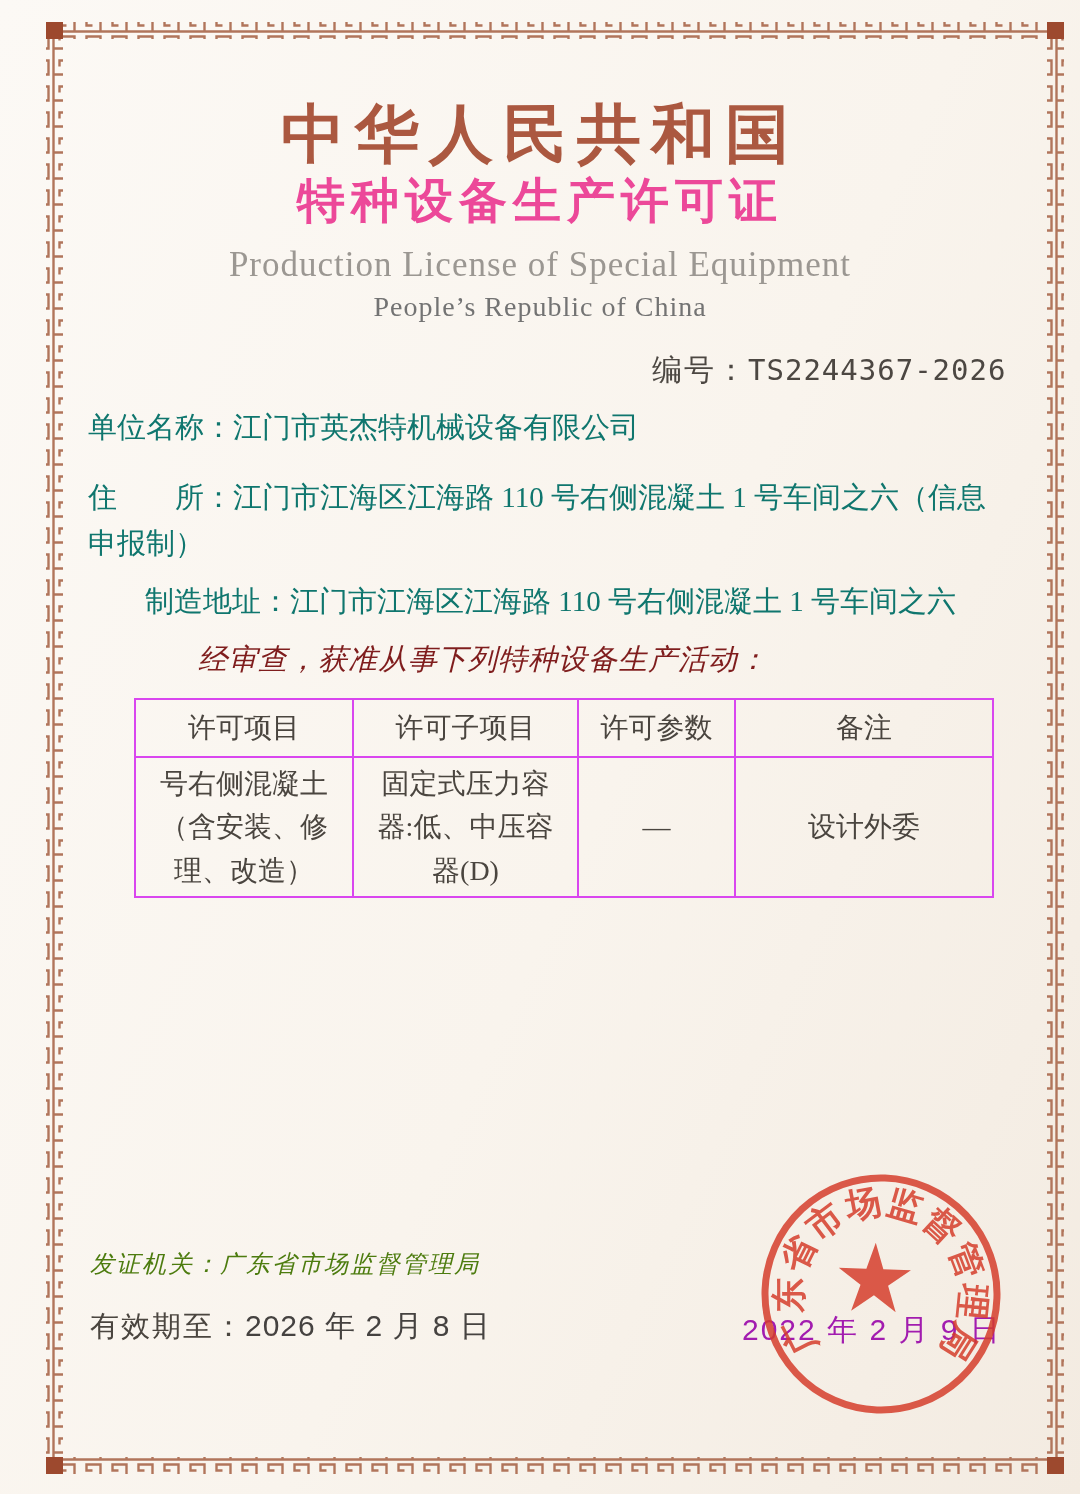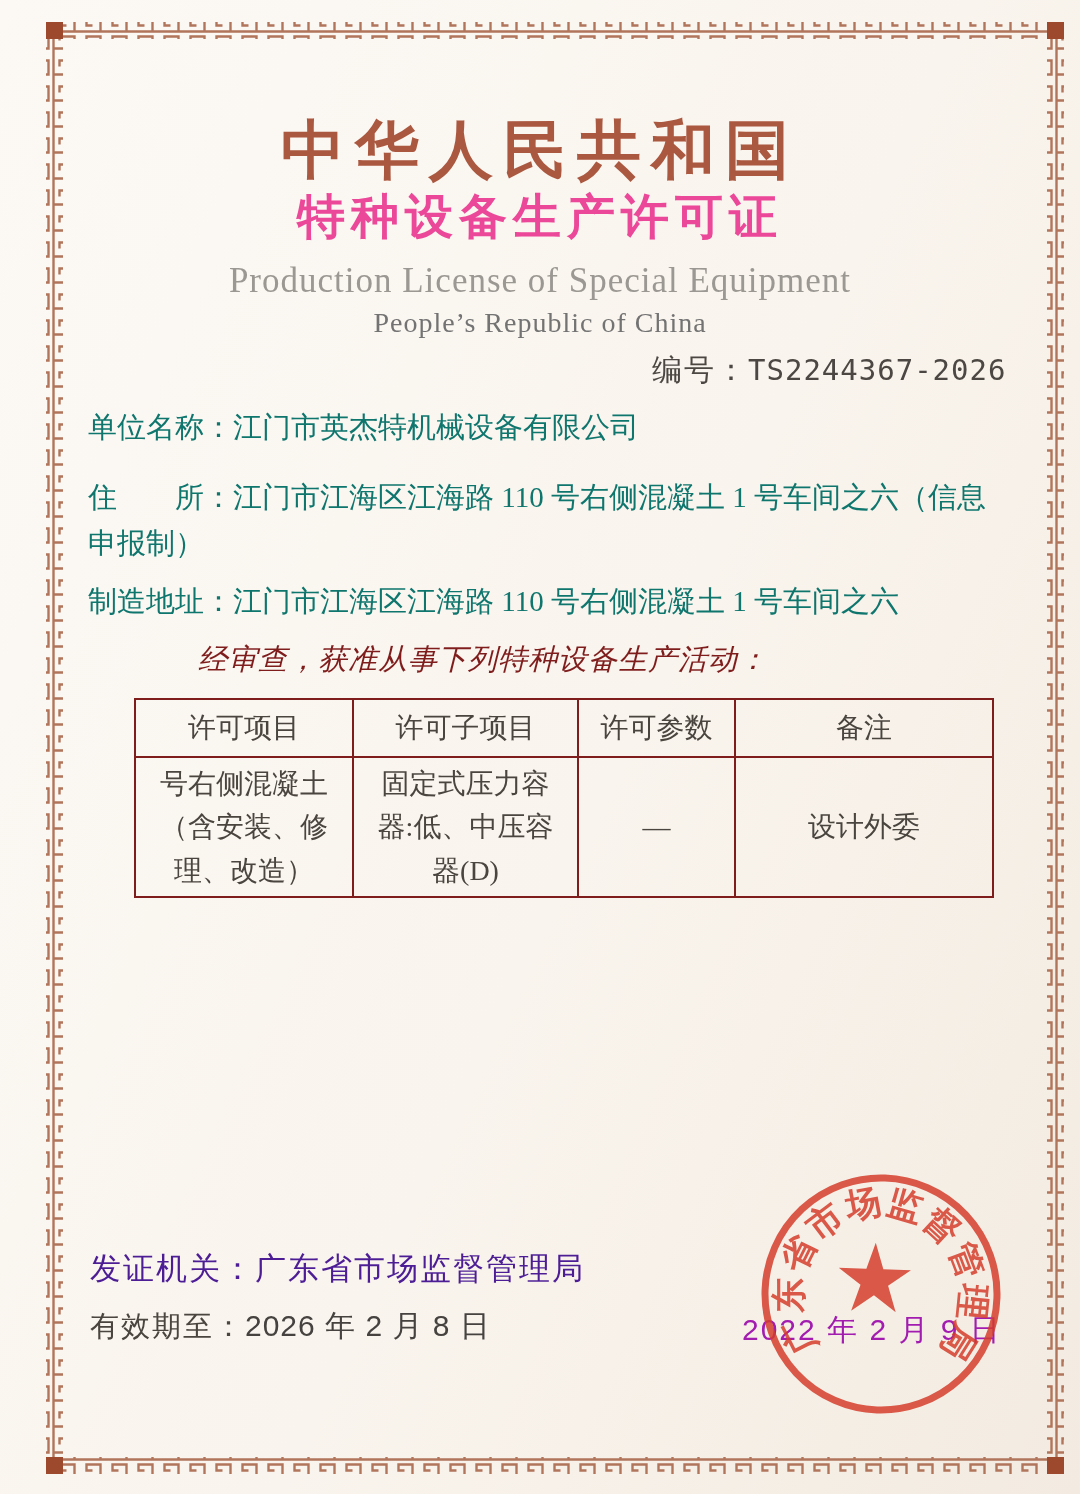--- a/index.html
+++ b/index.html
@@ -4,42 +4,42 @@
 <style>
   html,body{margin:0;padding:0;}
   body{
     width:1080px;height:1494px;position:relative;overflow:hidden;
     background:linear-gradient(115deg,#fcf9f5 0%,#f9f4ed 55%,#f3ebe1 100%);
     font-family:"Liberation Serif","DejaVu Serif",serif;
     color:#46413b;
   }
   .abs{position:absolute;}
   .frame-svg{position:absolute;left:0;top:0;pointer-events:none;}
-  .title-wrap{left:47px;right:47px;text-align:center;margin-top:16px;}
+  .title-wrap{left:47px;right:47px;text-align:center;}
   .t-cn1{top:103px;font-size:64px;font-weight:bold;letter-spacing:10px;color:#ab5840;line-height:1;}
   .t-cn2{top:177px;font-size:48px;font-weight:bold;letter-spacing:6px;color:#ec4899;line-height:1;}
   .t-en1{top:247px;font-size:35px;color:#9b9792;letter-spacing:1px;line-height:1;}
   .t-en2{top:293px;font-size:28px;color:#737373;letter-spacing:1px;line-height:1;}
   .license-no{top:350px;left:652px;font-size:30px;letter-spacing:2px;color:#4c4742;}
   .license-no .val{font-family:"DejaVu Sans Mono","Liberation Mono",monospace;font-size:29px;letter-spacing:1px;}
   .field{left:88px;width:925px;font-size:29px;line-height:46px;color:#0f766e;}
   .f-company{top:404px;}
   .f-residence{top:474px;}
-  .f-mfg{top:578px;}
+  .f-mfg{top:578px;text-align:center;}
   .statement{top:640px;left:198px;font-size:29px;color:#7f1d1d;letter-spacing:1px;font-style:italic;}
   table.lic{position:absolute;top:698px;left:134px;width:858px;border-collapse:collapse;table-layout:fixed;}
   table.lic th,table.lic td{
-    border:2px solid #7f1d1d;font-weight:normal;font-size:28px;color:#4a453f;
+    border:2px solid #d946ef;font-weight:normal;font-size:28px;color:#4a453f;
     text-align:center;vertical-align:middle;padding:4px 20px;line-height:1.55;margin-left:48px;
   }
   table.lic th{height:48px;}
   table.lic td{height:124px;}
   .c1{width:218px;}.c2{width:225px;}.c3{width:157px;}.c4{width:258px;}
   .dash-cell{color:#8d8d8d;letter-spacing:0;}
-  .f-authority{top:1248px;left:90px;font-size:31px;letter-spacing:2px;color:#4c1d95;}
+  .f-authority{top:1248px;left:90px;font-size:24px;letter-spacing:2px;color:#4d7c0f;font-style:italic;}
   .f-valid{top:1306px;left:90px;font-size:29px;letter-spacing:2px;color:#4a453f;}
   .num{font-family:"Liberation Sans","DejaVu Sans",sans-serif;font-size:30px;letter-spacing:1px;color:#454240;}
   .issue-date{top:1310px;left:742px;font-size:30px;font-family:"Liberation Sans","DejaVu Sans",sans-serif;
     letter-spacing:2px;color:#a21caf;}
   .stamp-svg{position:absolute;left:741px;top:1154px;pointer-events:none;}
 </style>
 </head>
 <body>
 
 <svg class="frame-svg" width="1080" height="1494" viewBox="0 0 1080 1494">

